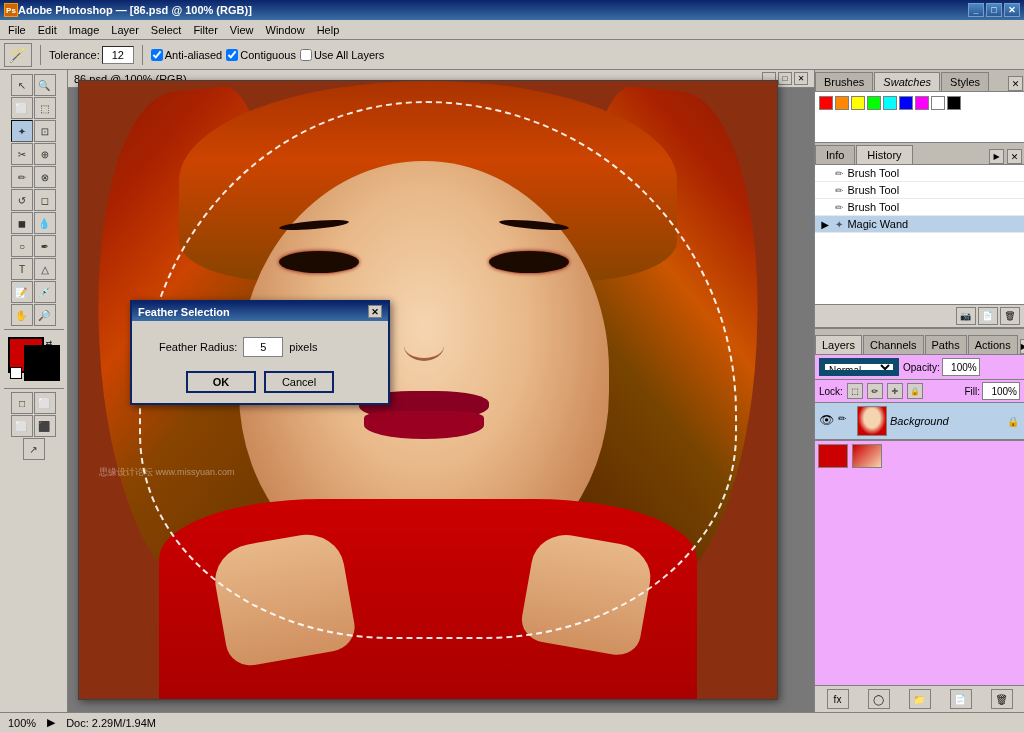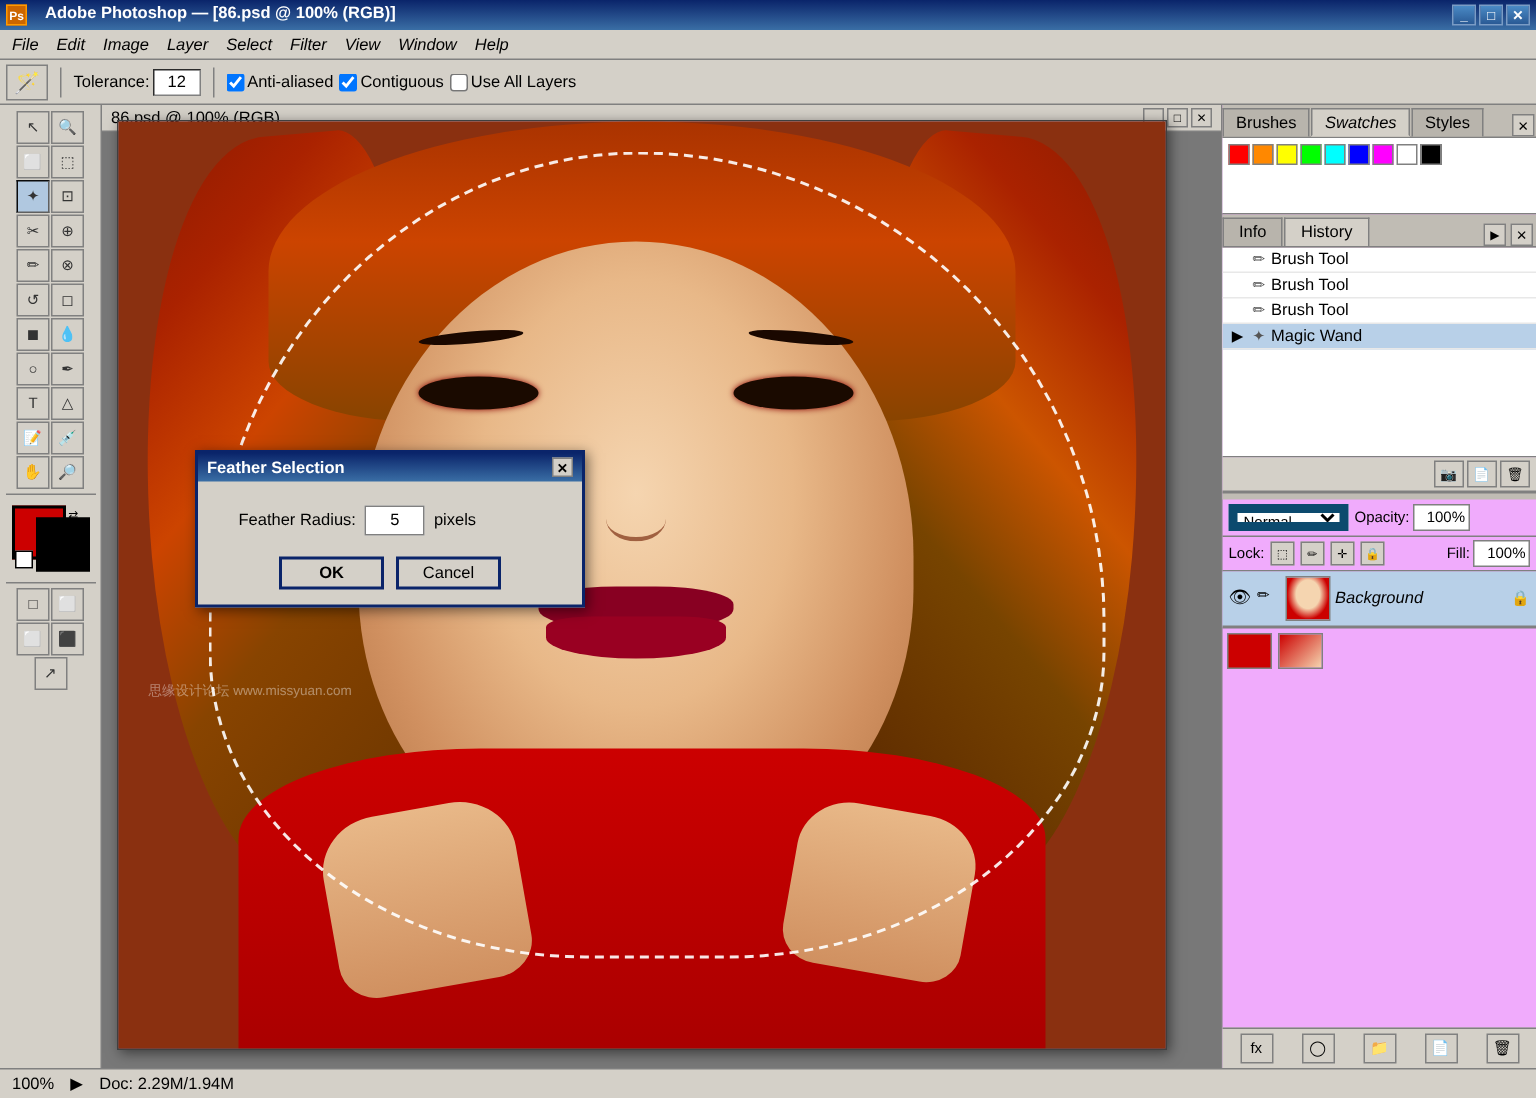--- a/index.html
+++ b/index.html
@@ -6,39 +6,39 @@
     body { width: 1024px; height: 732px; background: #4a4a4a; font-family: 'Arial', sans-serif; font-size: 11px; overflow: hidden; user-select: none; }
 
     
     #title-bar {
       height: 20px;
       background: linear-gradient(to bottom, #0a246a, #3a6ea5);
       display: flex; align-items: center; justify-content: space-between;
       padding: 0 4px;
       color: white; font-size: 11px; font-weight: bold;
     }
-    #title-bar .title-text { display: flex; gap: 12px; }
+    #title-bar .title-text { display: flex; align-items: center; gap: 0; }
     #title-bar .title-icon { width: 14px; height: 14px; background: #cc6600; border: 1px solid #ff9900; display: inline-flex; align-items: center; justify-content: center; font-size: 8px; color: white; }
     #title-bar .win-buttons { display: flex; gap: 2px; }
     #title-bar .win-btn {
       width: 16px; height: 14px; border: 1px solid #7a9cc5;
       background: linear-gradient(to bottom, #4a8ac5, #2a5a95);
       color: white; font-size: 9px; display: flex; align-items: center; justify-content: center; cursor: pointer;
     }
 
     
     #menu-bar {
       height: 20px;
       background: #d4d0c8;
       display: flex; align-items: center;
       padding: 0 2px;
       border-bottom: 1px solid #808080;
     }
     .menu-item {
-      padding: 2px 6px; font-size: 11px; color: #000; cursor: pointer; font-style: italic;
+      padding: 2px 6px; font-size: 11px; color: #000; cursor: pointer;
     }
 
     
     #options-bar {
       height: 30px;
       background: #d4d0c8;
       display: flex; align-items: center;
       padding: 0 4px; gap: 4px;
       border-bottom: 1px solid #808080;
     }
@@ -131,21 +131,21 @@
       border-radius: 50% 50% 20% 20%;
     }
     
     .face {
       position: absolute; top: 80px; left: 160px; width: 370px; height: 420px;
       background: radial-gradient(ellipse at 50% 40%, #f5d5b0 0%, #e8b888 40%, #d09060 70%, #b07040 100%);
       border-radius: 50% 50% 45% 45%;
     }
     
     .watermark {
-      position: absolute; bottom: 232px; left: 20px; font-size: 9px; color: rgba(255,255,255,0.4);
+      position: absolute; bottom: 220px; left: 20px; font-size: 9px; color: rgba(255,255,255,0.4);
     }
 
     
     #right-panel {
       width: 210px; background: #f0abfc; border-left: 1px solid #808080;
       display: flex; flex-direction: column;
     }
 
     
     .panel-tabs {
@@ -535,20 +535,29 @@
       <div class="history-bottom">
         <div class="hist-btn">📷</div>
         <div class="hist-btn">📄</div>
         <div class="hist-btn">🗑</div>
       </div>
     </div>
 
     <div class="panel-resize-bar"></div>
 
     <div id="layers-section">
+      <div class="layers-tabs">
+        <div class="layers-tab active">Layers</div>
+        <div class="layers-tab">Channels</div>
+        <div class="layers-tab">Paths</div>
+        <div class="layers-tab">Actions</div>
+        <div style="flex:1;"></div>
+        <div style="width:15px;height:15px;background:#d4d0c8;border:1px solid #808080;font-size:8px;display:flex;align-items:center;justify-content:center;cursor:pointer;margin:2px 1px 0;">▶</div>
+
+      </div>
 
       <div class="layers-controls">
         <select class="blend-select">
           <option>Normal</option>
         </select>
         <div class="opacity-row">
           <span>Opacity:</span>
           <input class="opacity-input" type="text" value="100%" style="">
         </div>
       </div>

